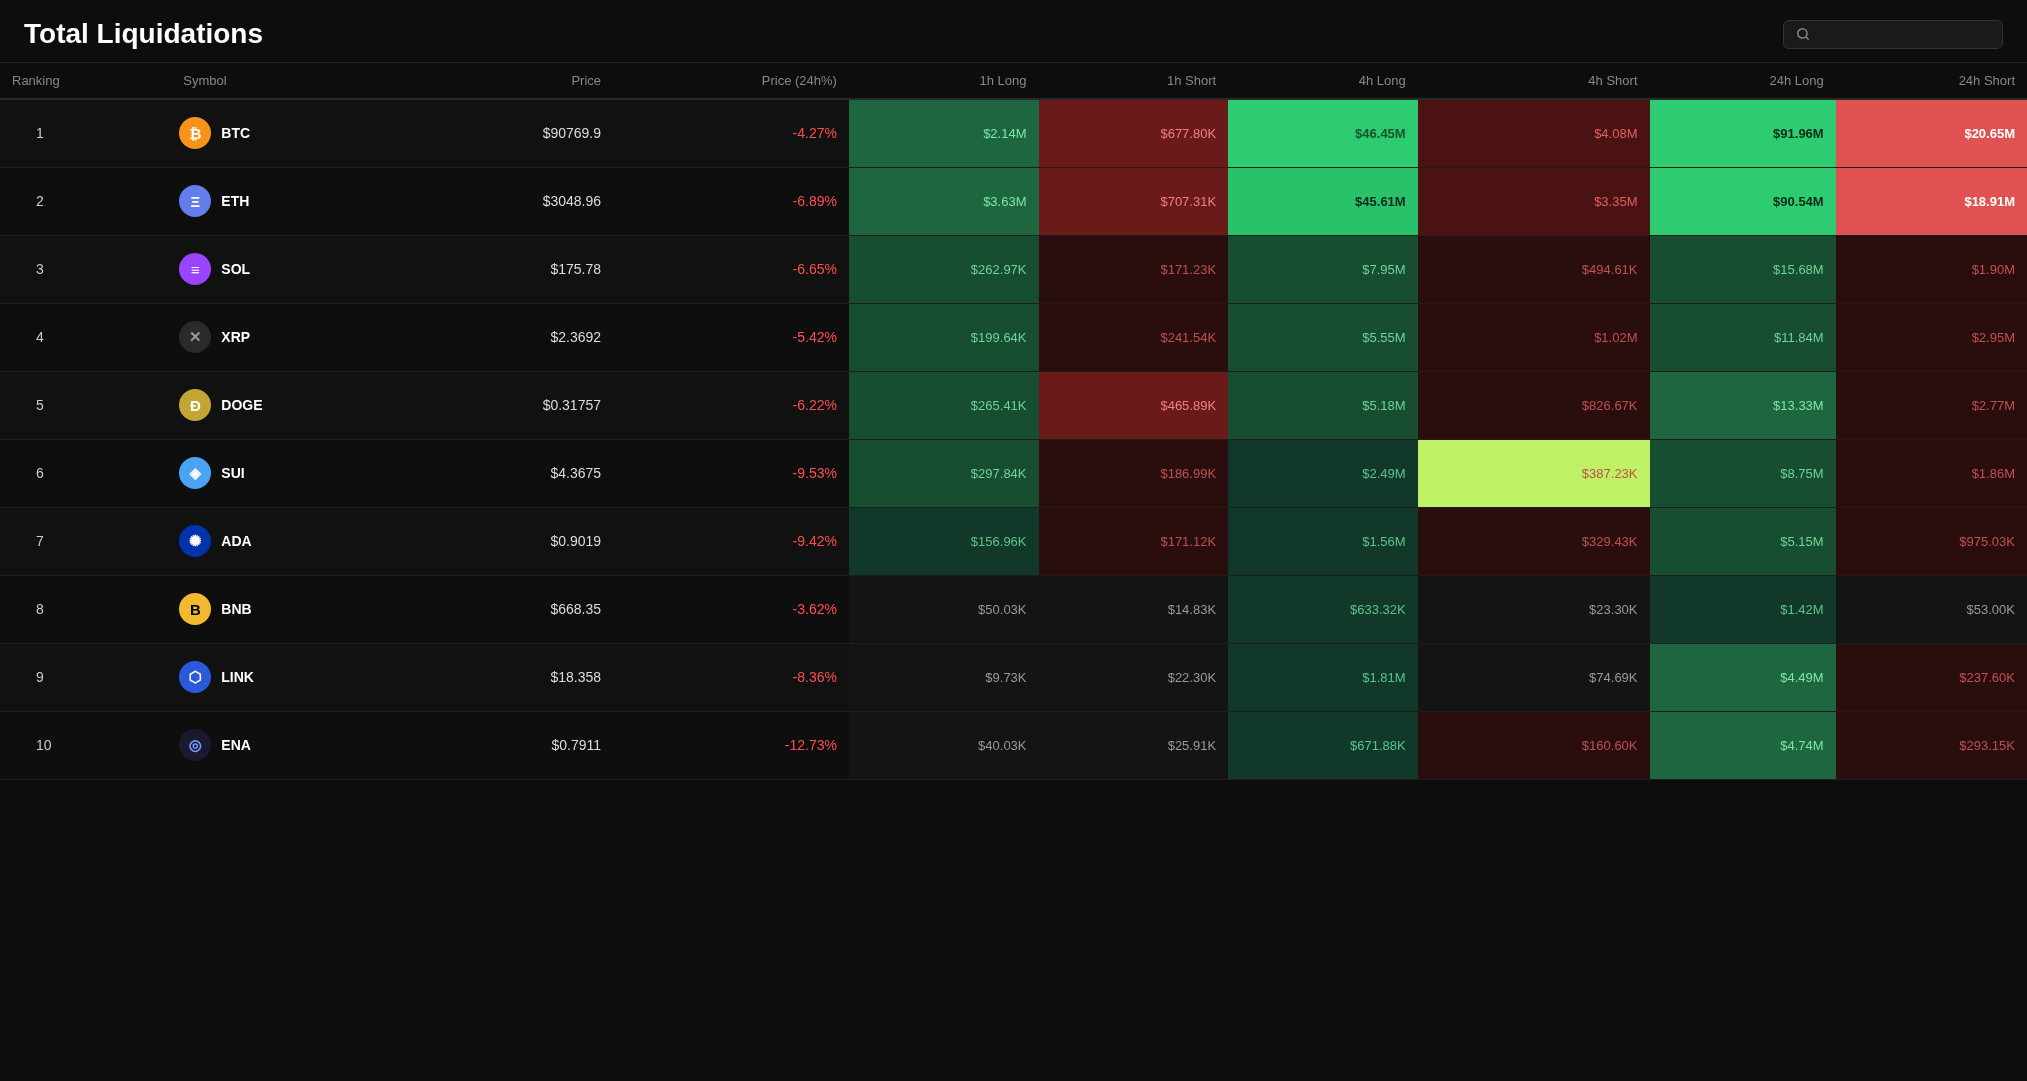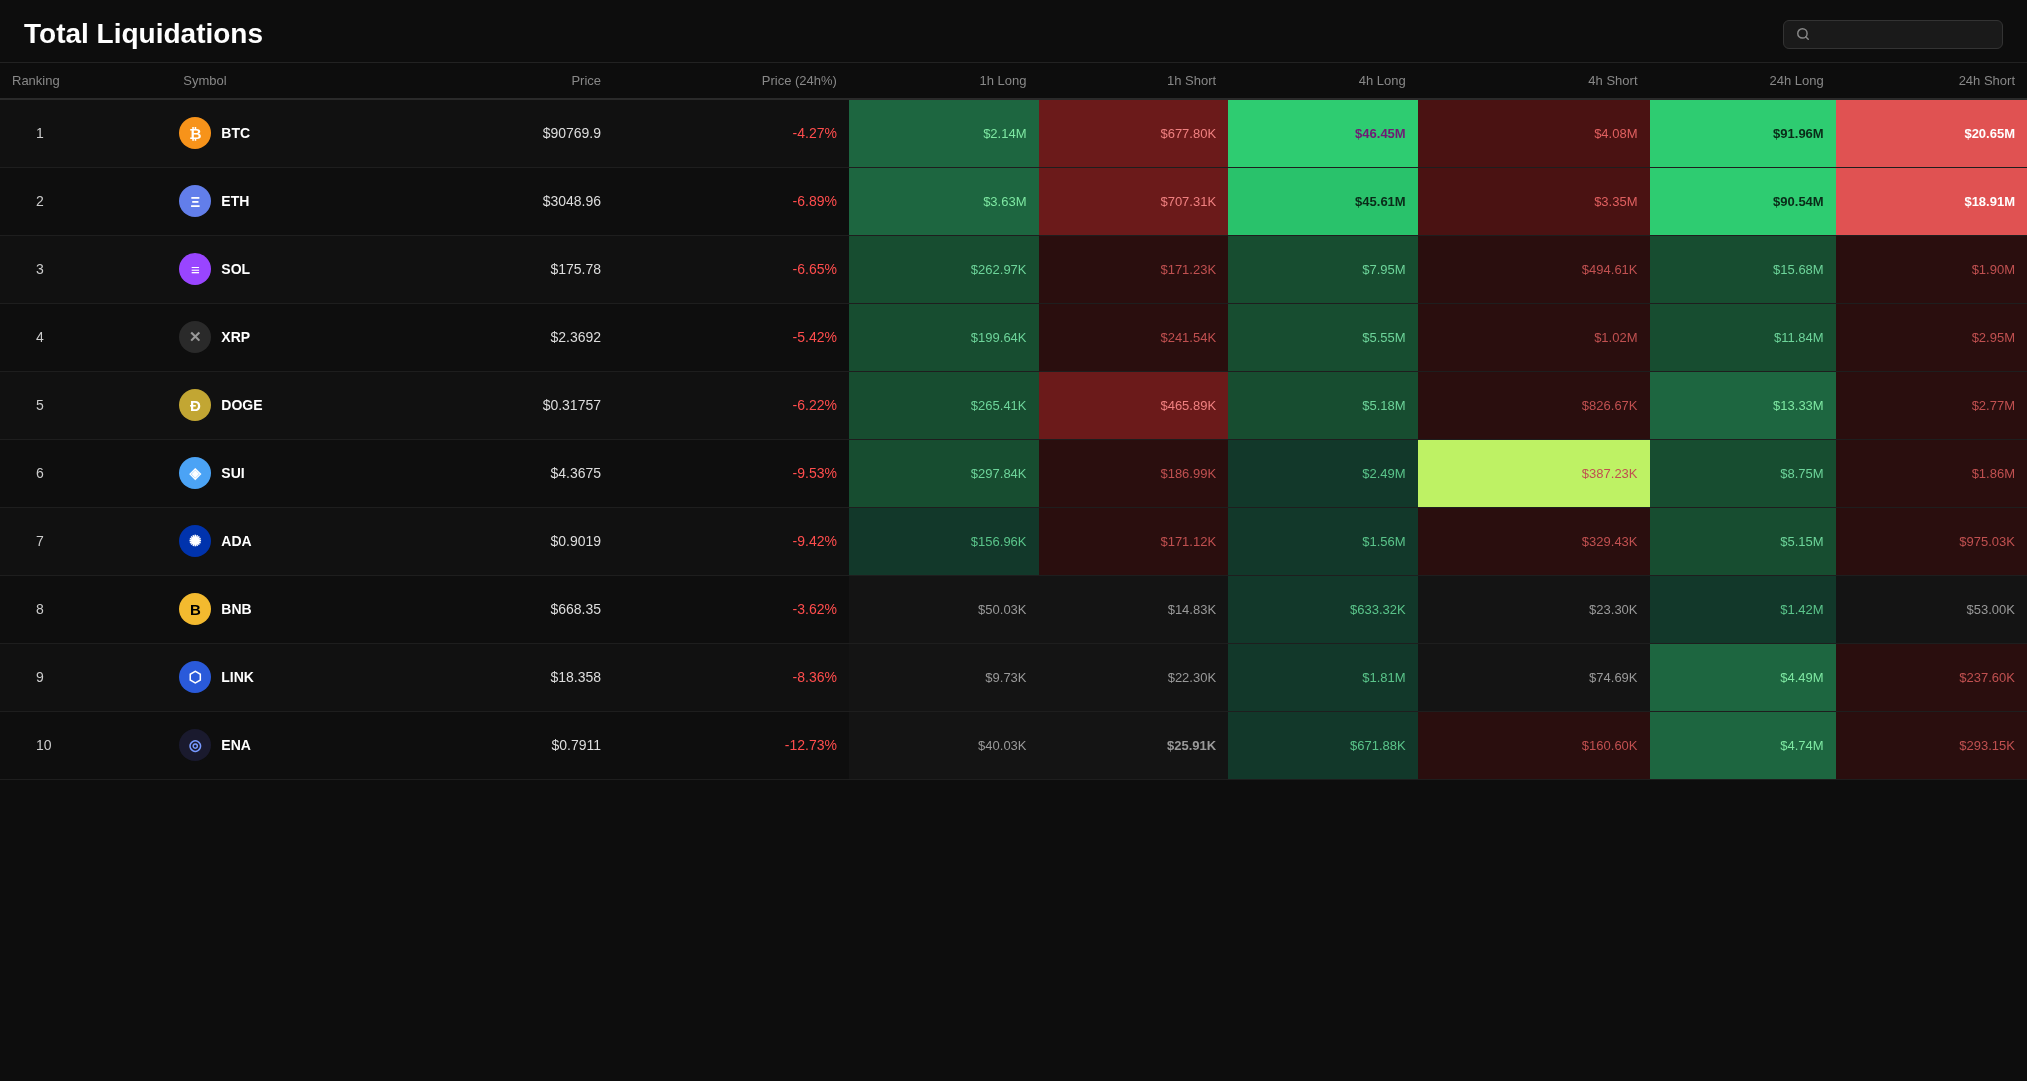--- a/index.html
+++ b/index.html
@@ -144,21 +144,21 @@
           <td>
             <div class="td-inner" style="color: rgb(255, 77, 77); font-weight: 500;">-4.27%</div>
           </td>
           <td style="background-color: rgb(29, 102, 64); padding: 0px;">
             <div class="td-inner" style="color: rgb(126, 232, 162); font-weight: 500; font-size: 13px;">$2.14M</div>
           </td>
           <td style="background-color: rgb(107, 26, 26); padding: 0px;">
             <div class="td-inner" style="color: rgb(240, 128, 128); font-weight: 500; font-size: 13px;">$677.80K</div>
           </td>
           <td style="background-color: rgb(46, 204, 113); padding: 0px;">
-            <div class="td-inner" style="color: #701a75; font-weight: 700; font-size: 13px;">$46.45M</div>
+            <div class="td-inner" style="color: #14532d; font-weight: 700; font-size: 13px;">$46.45M</div>
           </td>
           <td style="background-color: rgb(74, 18, 18); padding: 0px;">
             <div class="td-inner" style="color: rgb(224, 96, 96); font-weight: 500; font-size: 13px;">$4.08M</div>
           </td>
           <td style="background-color: rgb(46, 204, 113); padding: 0px;">
             <div class="td-inner" style="color: rgb(10, 42, 24); font-weight: 700; font-size: 13px;">$91.96M</div>
           </td>
           <td style="background-color: rgb(224, 82, 82); padding: 0px;">
             <div class="td-inner" style="color: rgb(255, 255, 255); font-weight: 700; font-size: 13px;">$20.65M</div>
           </td>
@@ -474,21 +474,21 @@
           <td>
             <div class="td-inner" style="color: rgb(221, 221, 221);">$0.7911</div>
           </td>
           <td>
             <div class="td-inner" style="color: rgb(255, 77, 77); font-weight: 500;">-12.73%</div>
           </td>
           <td style="background-color: rgb(20, 20, 20); padding: 0px;">
             <div class="td-inner" style="color: rgb(153, 153, 153); font-weight: 400; font-size: 13px;">$40.03K</div>
           </td>
           <td style="background-color: rgb(20, 20, 20); padding: 0px;">
-            <div class="td-inner" style="color: rgb(153, 153, 153); font-weight: 700; font-size: 13px;">$25.91K</div>
+            <div class="td-inner" style="color: rgb(153, 153, 153); font-weight: 400; font-size: 13px;">$25.91K</div>
           </td>
           <td style="background-color: rgb(18, 56, 42); padding: 0px;">
             <div class="td-inner" style="color: rgb(90, 196, 138); font-weight: 500; font-size: 13px;">$671.88K</div>
           </td>
           <td style="background-color: rgb(42, 14, 14); padding: 0px;">
             <div class="td-inner" style="color: rgb(192, 80, 80); font-weight: 500; font-size: 13px;">$160.60K</div>
           </td>
           <td style="background-color: rgb(29, 102, 64); padding: 0px;">
             <div class="td-inner" style="color: rgb(126, 232, 162); font-weight: 500; font-size: 13px;">$4.74M</div>
           </td>

